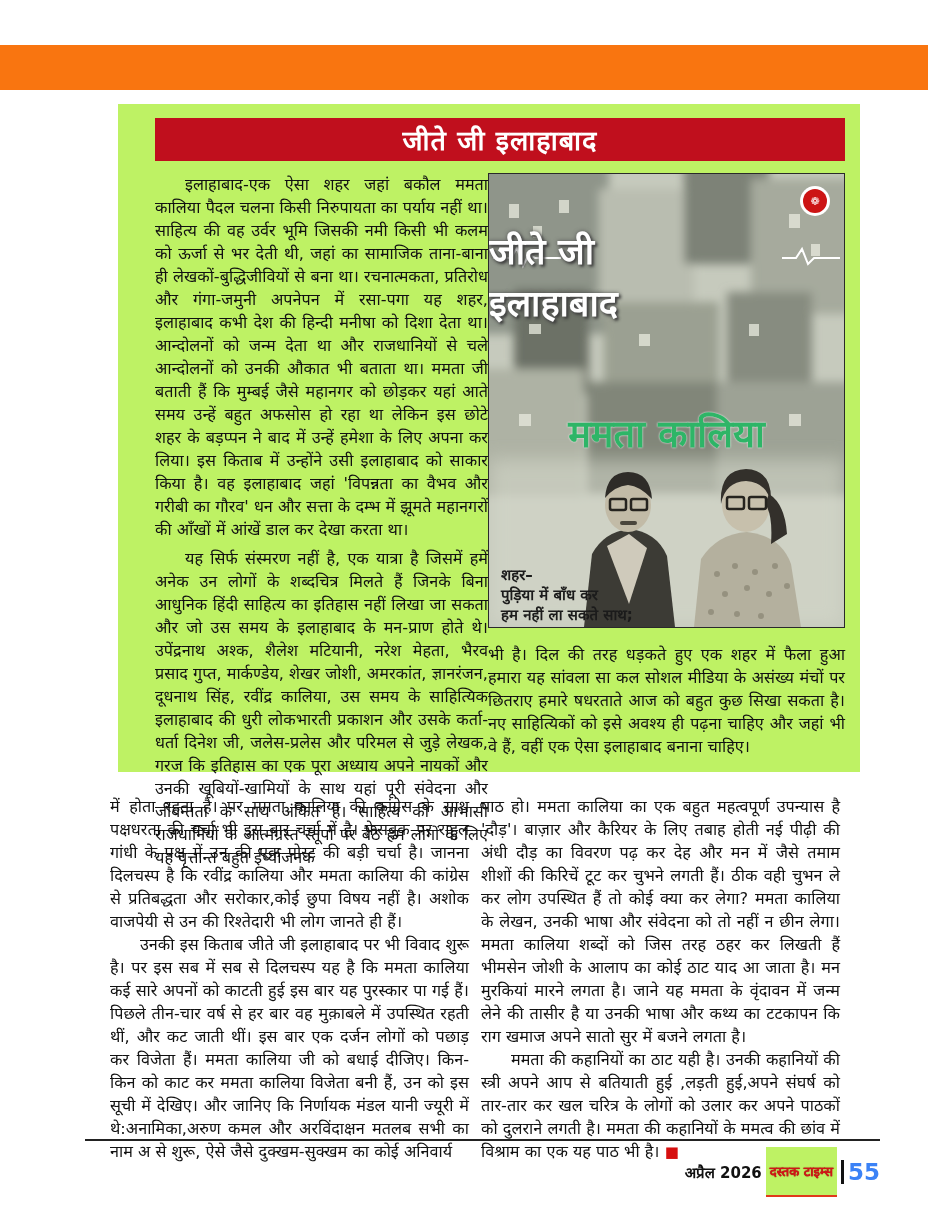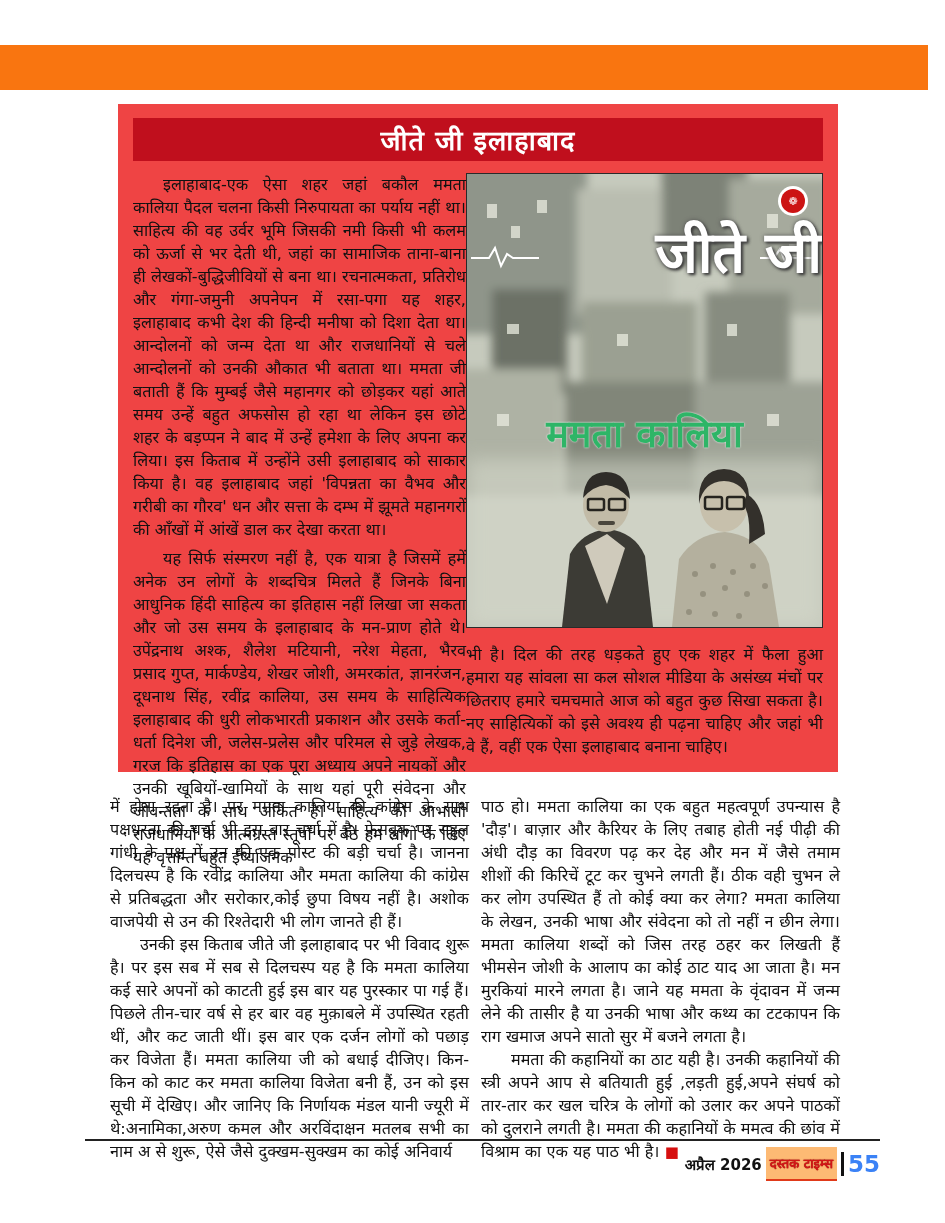--- a/index.html
+++ b/index.html
@@ -2,32 +2,32 @@
 <html><head>
 <meta charset="utf-8">
 <style>
   html,body{margin:0;padding:0;}
   body{
     width:945px;height:1223px;position:relative;background:#ffffff;
     font-family:"DejaVu Sans","Liberation Sans",sans-serif;color:#111;
     overflow:hidden;
   }
   .orange-band{position:absolute;top:45px;left:0;width:928px;height:45px;background:#f97510;}
-  .content-box{position:absolute;top:104px;left:118px;width:720px;height:668px;background:#ef4444;}
+  .content-box{position:absolute;top:104px;left:118px;width:720px;height:668px;background:#bef264;padding-left:22px;}
   .title-banner{margin:14px 15px 12px 15px;height:43px;background:#c00f1d;
     display:flex;align-items:center;justify-content:center;}
   .title-banner span{color:#ffffff;font-size:27px;font-weight:bold;letter-spacing:1px;}
   .top-cols{display:flex;padding:0 15px;gap:0;}
   .col-left{width:340px;}
   .col-left p{margin:0 0 6px 0;font-size:16.2px;line-height:23px;text-align:justify;text-indent:30px;}
   .col-right{width:357px;}
   .book-cover{position:relative;width:355px;height:453px;border:1px solid #2a2a2a;overflow:hidden;background:#c9cdc1;}
   .book-cover svg.coverart{position:absolute;top:0;left:0;}
-  .cover-title{position:absolute;top:52px;left:0;width:100%;text-align:right;
-    color:#ffffff;font-weight:bold;font-size:57px;line-height:52px;
+  .cover-title{position:absolute;top:52px;left:0;width:100%;text-align:left;
+    color:#ffffff;font-weight:bold;font-size:36px;line-height:52px;
     text-shadow:0 0 4px #555, 2px 2px 3px #333;}
   .ecg{position:absolute;top:70px;}
   .ecg.left{left:4px;}
   .ecg.right{right:4px;}
   .cover-author{position:absolute;top:232px;left:0;width:100%;text-align:center;
     font-size:38px;font-weight:bold;color:#2eb567;text-shadow:0 0 2px #ffffff;}
   .pub-logo{position:absolute;top:12px;right:14px;width:30px;height:30px;border-radius:50%;
     background:#ffffff;display:flex;align-items:center;justify-content:center;}
   .pub-logo .inner{width:24px;height:24px;border-radius:50%;background:#cc1414;
     display:flex;align-items:center;justify-content:center;color:#ffffff;font-size:11px;line-height:1;}
@@ -36,22 +36,22 @@
   .cont-para{margin:15px 0 0 0;font-size:16.2px;line-height:23px;text-align:justify;}
   .bottom-cols{position:absolute;top:779px;left:110px;width:730px;display:flex;gap:12px;}
   .bcol{flex:1;margin-top:16px;}
   .bcol p{margin:0;font-size:16.2px;line-height:23px;text-align:justify;}
   .bcol p.indent{text-indent:30px;}
   .endsq{color:#d60f0f;font-size:15px;}
   .footer-rule{position:absolute;top:1139px;left:85px;width:795px;height:2px;background:#222;}
   .footer{position:absolute;top:1147px;left:85px;width:795px;display:flex;
     justify-content:flex-end;align-items:center;gap:4px;}
   .footer .date{font-size:15px;font-weight:bold;color:#111;}
-  .maglogo{font-size:13px;font-weight:bold;color:#d11616;background:#fdba74;
-    padding:7px 4px;border-bottom:2px solid #e03a1a;text-shadow:0 0 1px #8a0c0c;}
+  .maglogo{font-size:13px;font-weight:bold;color:#d11616;background:#bef264;
+    padding:15px 4px;border-bottom:2px solid #e03a1a;text-shadow:0 0 1px #8a0c0c;}
   .vbar{width:3px;height:24px;background:#111;}
   .pnum{font-size:23px;font-weight:bold;color:#3b82f6;}
 </style>
 </head>
 <body>
 
 <div>
 
   <div class="orange-band"></div>
 
@@ -137,31 +137,37 @@
 
           <svg class="ecg left" width="68" height="26" viewBox="0 0 68 26">
             <polyline points="0,14 18,14 24,4 30,22 36,10 42,14 68,14" fill="none" stroke="#ffffff" stroke-width="2"></polyline>
           </svg>
           <svg class="ecg right" width="58" height="26" viewBox="0 0 58 26">
             <polyline points="0,14 14,14 20,5 26,20 32,14 58,14" fill="none" stroke="#ffffff" stroke-width="2"></polyline>
           </svg>
 
           <div class="cover-title">
             <div>जीते जी</div>
+            <div>इलाहाबाद</div>
           </div>
 
           <div class="cover-author">ममता कालिया</div>
 
           <div class="pub-logo">
             <div class="inner">❁</div>
           </div>
 
+          <div class="cover-caption">
+            <div>शहर–</div>
+            <div>पुड़िया में बाँध कर</div>
+            <div>हम नहीं ला सकते साथ;</div>
+          </div>
         </div>
 
-        <p class="cont-para">भी है। दिल की तरह धड़कते हुए एक शहर में फैला हुआ हमारा यह सांवला सा कल सोशल मीडिया के असंख्य मंचों पर छितराए हमारे चमचमाते आज को बहुत कुछ सिखा सकता है। नए साहित्यिकों को इसे अवश्य ही पढ़ना चाहिए और जहां भी वे हैं, वहीं एक ऐसा इलाहाबाद बनाना चाहिए।</p>
+        <p class="cont-para">भी है। दिल की तरह धड़कते हुए एक शहर में फैला हुआ हमारा यह सांवला सा कल सोशल मीडिया के असंख्य मंचों पर छितराए हमारे षधरताते आज को बहुत कुछ सिखा सकता है। नए साहित्यिकों को इसे अवश्य ही पढ़ना चाहिए और जहां भी वे हैं, वहीं एक ऐसा इलाहाबाद बनाना चाहिए।</p>
       </div>
     </div>
   </div>
 
   <div class="bottom-cols">
     <div class="bcol">
       <p>में होता रहता है। पर ममता कालिया की कांग्रेस के साथ पक्षधरता की चर्चा भी इस बार चर्चा में है। फ़ेसबुक पर राहुल गांधी के पक्ष में उन की एक पोस्ट की बड़ी चर्चा है। जानना दिलचस्प है कि रवींद्र कालिया और ममता कालिया की कांग्रेस से प्रतिबद्धता और सरोकार,कोई छुपा विषय नहीं है। अशोक वाजपेयी से उन की रिश्तेदारी भी लोग जानते ही हैं।</p>
       <p class="indent">उनकी इस किताब जीते जी इलाहाबाद पर भी विवाद शुरू है। पर इस सब में सब से दिलचस्प यह है कि ममता कालिया कई सारे अपनों को काटती हुई इस बार यह पुरस्कार पा गई हैं। पिछले तीन-चार वर्ष से हर बार वह मुक़ाबले में उपस्थित रहती थीं, और कट जाती थीं। इस बार एक दर्जन लोगों को पछाड़ कर विजेता हैं। ममता कालिया जी को बधाई दीजिए। किन-किन को काट कर ममता कालिया विजेता बनी हैं, उन को इस सूची में देखिए। और जानिए कि निर्णायक मंडल यानी ज्यूरी में थे:अनामिका,अरुण कमल और अरविंदाक्षन मतलब सभी का नाम अ से शुरू, ऐसे जैसे दुक्खम-सुक्खम का कोई अनिवार्य</p>
     </div>
     <div class="bcol">

